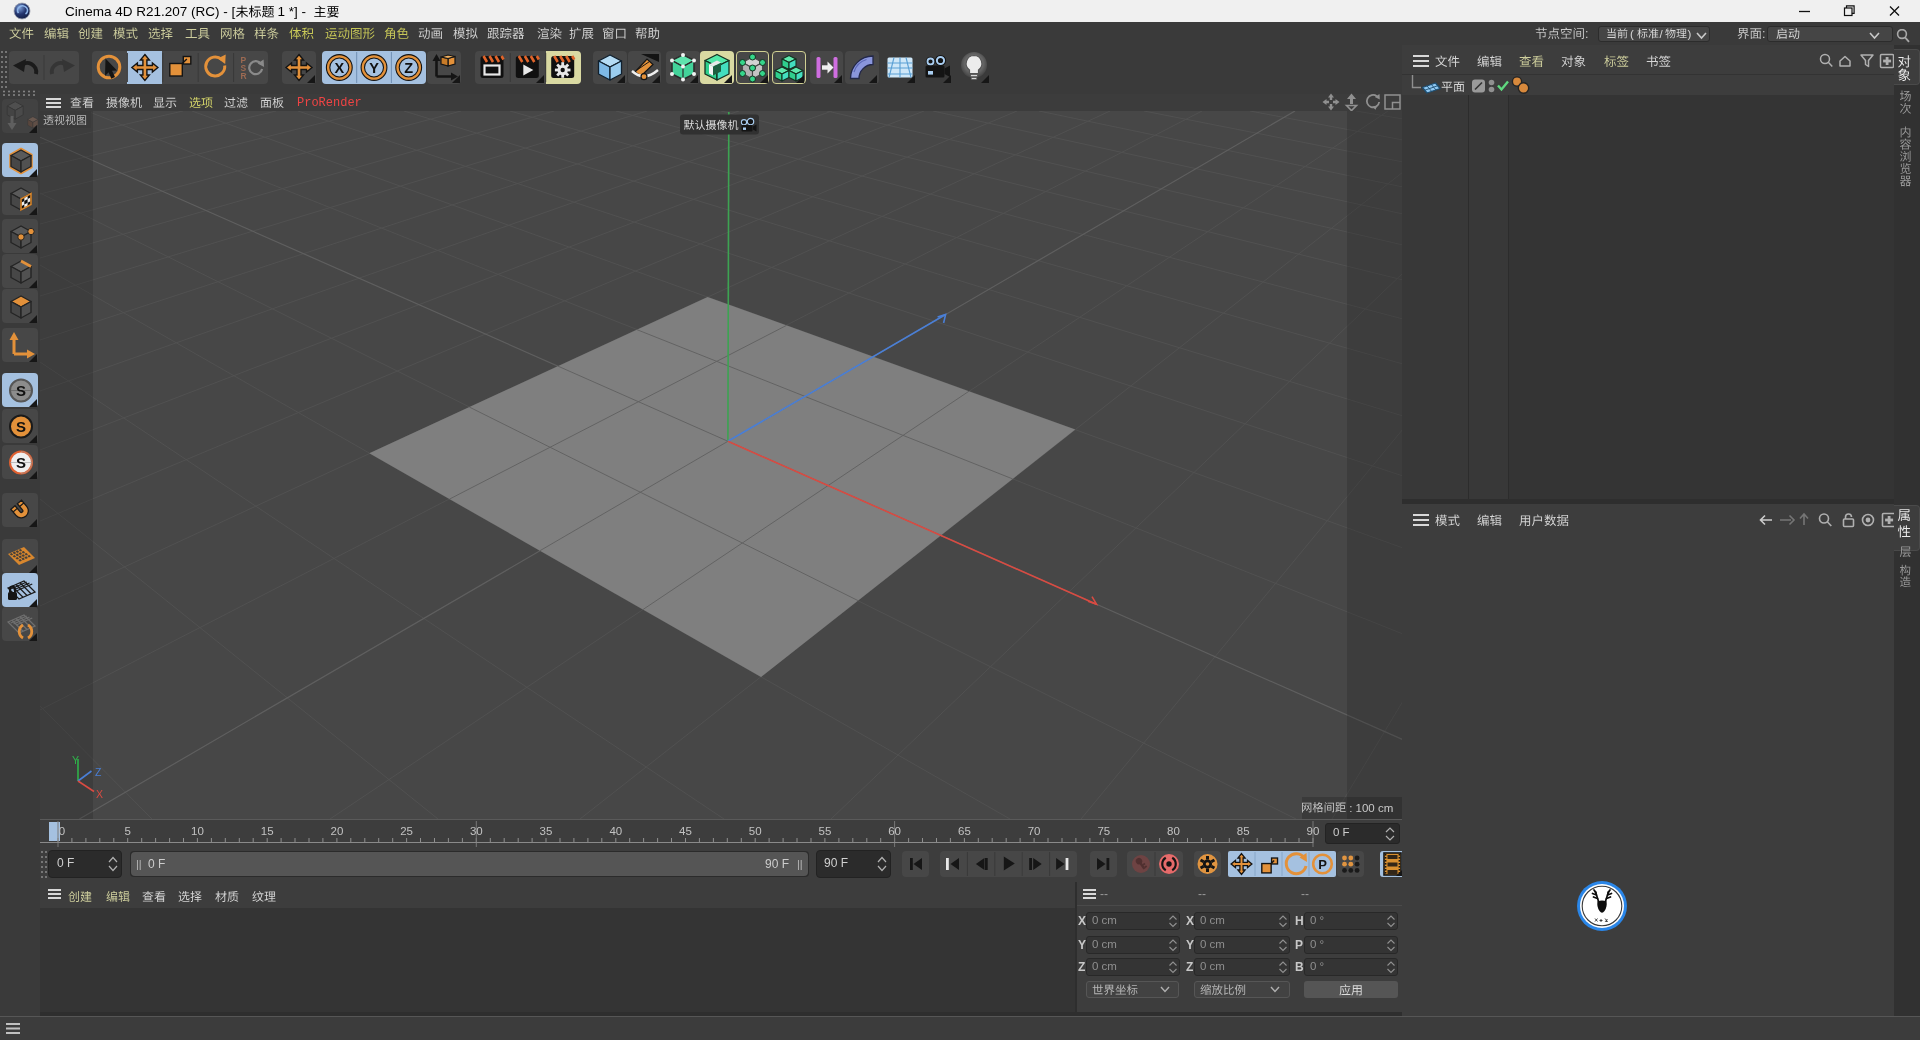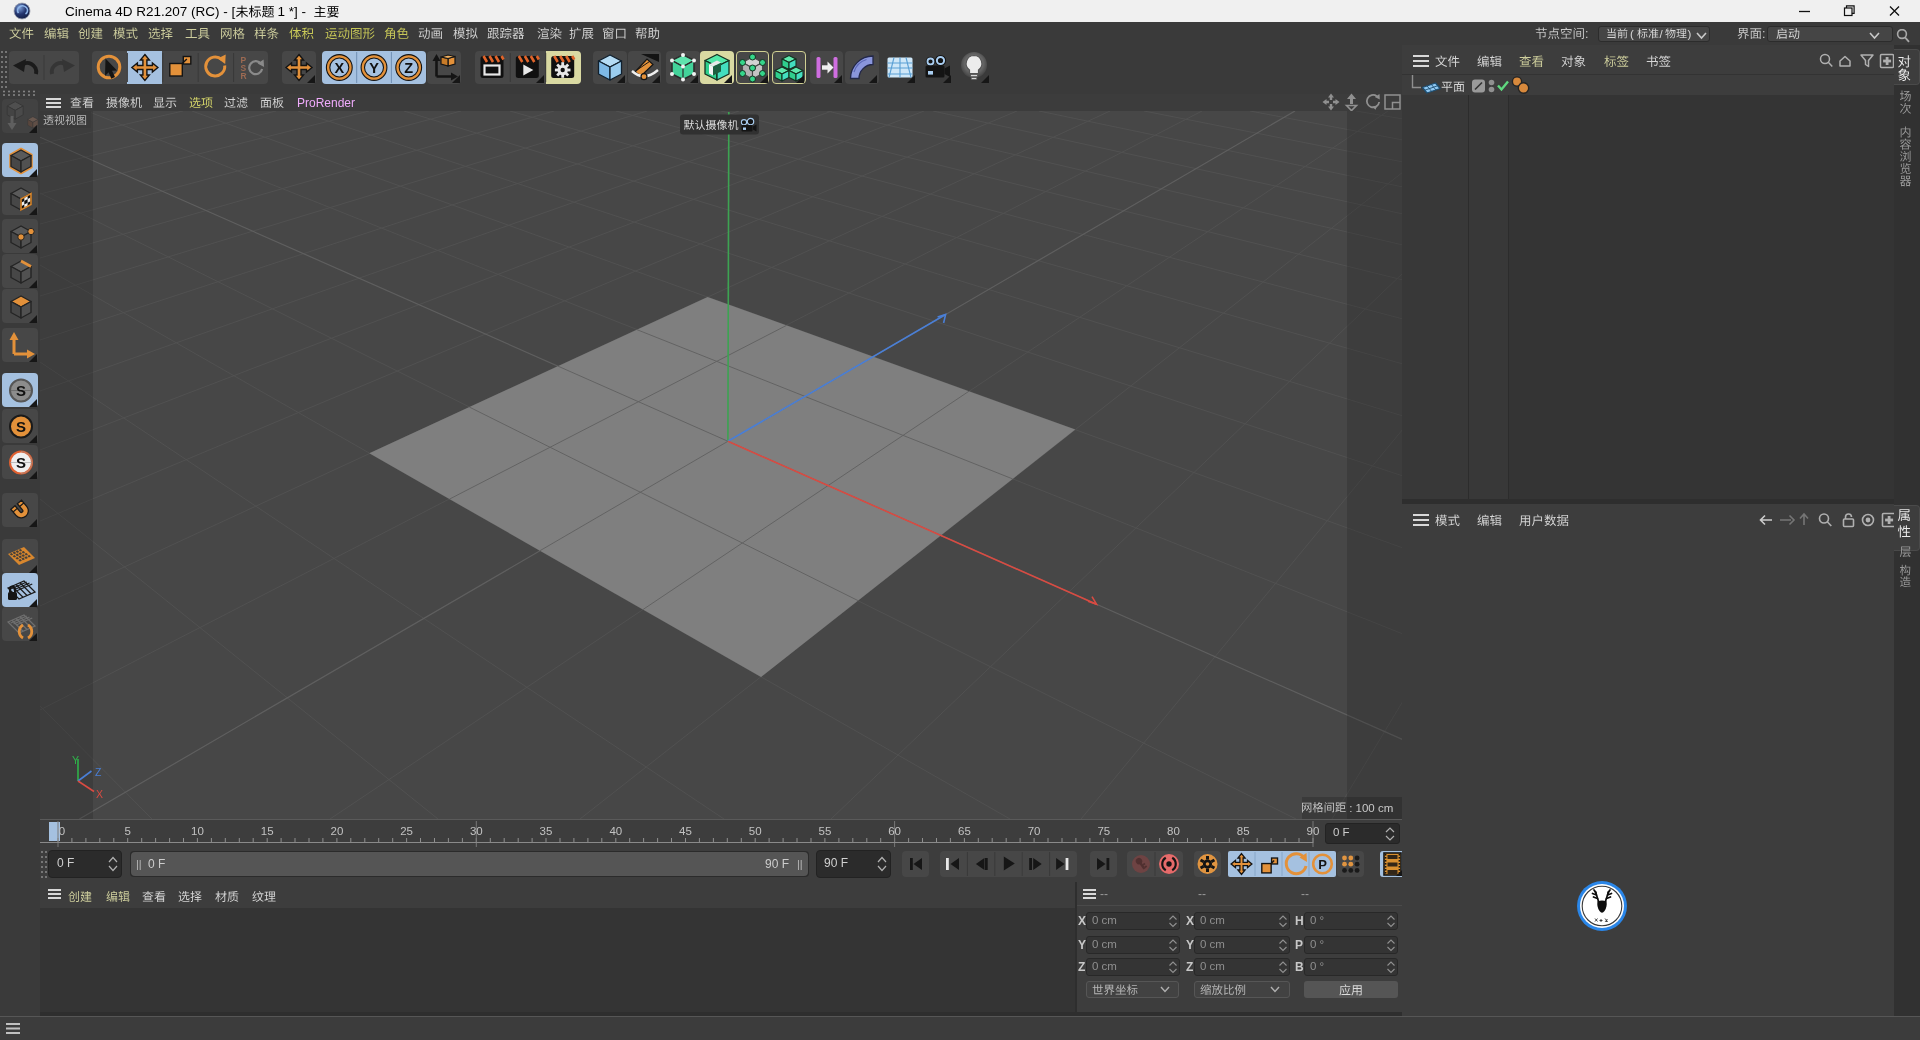--- a/index.html
+++ b/index.html
@@ -930,21 +930,21 @@
       <path d="M22.5 22 C22 18 20.5 16.5 19.5 11.5"></path>
       <path d="M21.5 18.5 L17.5 17M20.5 15 L16.5 13.5M20 13 L18 10"></path>
       <path d="M29.5 22 C30 18 31.5 16.5 32.5 11.5"></path>
       <path d="M30.5 18.5 L34.5 17M31.5 15 L35.5 13.5M32 13 L34 10"></path>
     </g>
     <path d="M21.5 21.5 Q26 19.5 30.5 21.5 Q31.5 26.5 28.5 31 Q26 34.5 23.5 31 Q20.5 26.5 21.5 21.5Z" fill="#0c0c0c"></path>
     <g stroke="#333" stroke-width="0.9" fill="none">
       <path d="M19 38.5l2.5 3M21.5 38.5l-2.5 3M23.5 40.5h3M25 39v3M29 38.5l2.5 3M31.5 39l-2.2 2.6M29.5 41.5h2"></path>
     </g>
   </svg>
-<div class="abs" style="left:297px;top:96px;font-size:12px;color:#f0abfc;font-weight:normal;white-space:nowrap;">ProRender</div>
+<div class="abs" style="left:297px;top:96px;font-size:12px;color:#ef4444;font-weight:normal;white-space:nowrap;font-family:Liberation Mono, monospace;">ProRender</div>
 <svg class="abs" style="left:0;top:0;pointer-events:none" width="1920" height="1040">
     <defs>
       <path id="g0" d="M115 -210V-169H33V-150H115V-107H16V-89H104C82 -56 44 -25 8 -10C13 -6 19 1 22 6C55 -11 90 -41 115 -74V20H134V-75C159 -42 194 -10 228 6C231 1 237 -6 242 -10C206 -25 168 -56 145 -89H236V-107H134V-150H218V-169H134V-210Z"></path>
       <path id="g1" d="M116 -191V-173H226V-191ZM195 -81C206 -56 218 -24 222 -4L239 -10C235 -30 223 -62 211 -86ZM123 -86C116 -59 105 -32 91 -14C95 -12 103 -7 106 -4C120 -24 132 -53 140 -82ZM106 -131V-114H159V-4C159 -1 158 -0 154 0C151 0 139 0 126 -0C129 6 132 14 132 19C150 19 161 18 168 16C176 12 178 6 178 -4V-114H239V-131ZM50 -210V-157H12V-140H46C38 -108 22 -72 6 -54C10 -49 14 -41 16 -36C29 -52 41 -78 50 -106V20H69V-111C78 -99 88 -83 92 -75L103 -90C98 -97 76 -124 69 -133V-140H102V-157H69V-210Z"></path>
       <path id="g2" d="M44 -154H95V-135H44ZM44 -186H95V-167H44ZM27 -200V-121H112V-200ZM174 -132C172 -68 167 -36 114 -19C118 -16 122 -10 124 -7C180 -26 188 -62 190 -132ZM182 -46C198 -35 218 -19 227 -8L238 -20C228 -30 209 -46 194 -56ZM31 -76C30 -39 25 -9 8 10C12 12 19 17 22 20C31 8 37 -7 41 -24C64 9 100 14 154 14H234C235 10 238 2 241 -2C226 -1 165 -1 154 -1C124 -1 99 -3 79 -11V-46H121V-61H79V-88H125V-102H12V-88H63V-20C56 -26 49 -34 44 -44C46 -54 46 -64 47 -74ZM135 -159V-54H151V-145H210V-55H227V-159H180C183 -166 186 -175 189 -183H239V-198H125V-183H170C168 -175 165 -166 162 -159Z"></path>
       <path id="g3" d="M94 -199C109 -188 126 -172 136 -160H26V-142H115V-87H37V-68H115V-7H14V12H237V-7H135V-68H214V-87H135V-142H224V-160H143L155 -169C145 -180 125 -198 109 -209Z"></path>
       <path id="g4" d="M168 -58C160 -44 148 -32 133 -23C115 -28 96 -32 78 -35C83 -42 89 -50 94 -58ZM30 -161V-96H96C93 -90 89 -82 84 -74H14V-58H73C64 -46 55 -34 46 -25C68 -21 88 -17 108 -12C84 -4 53 1 15 3C18 8 21 14 22 20C70 16 107 8 135 -6C167 3 194 12 215 20L231 6C211 -2 185 -10 156 -18C170 -28 181 -42 189 -58H237V-74H106C110 -81 113 -88 116 -94L105 -96H222V-161H162V-182H232V-199H17V-182H86V-161ZM103 -182H144V-161H103ZM48 -146H86V-112H48ZM103 -146H144V-112H103ZM162 -146H204V-112H162Z"></path>
       <path id="g5" d="M106 -206C113 -194 121 -177 124 -166L145 -173C142 -184 133 -200 125 -212ZM12 -166V-148H52C66 -110 86 -77 112 -50C84 -27 50 -10 9 2C13 6 19 15 21 20C62 6 97 -12 126 -36C154 -12 188 7 229 18C232 13 238 5 242 1C202 -9 168 -27 140 -50C165 -76 184 -108 199 -148H238V-166ZM126 -63C102 -87 84 -116 71 -148H178C165 -114 148 -86 126 -63Z"></path>
       <path id="g6" d="M79 -85V-67H151V20H170V-67H238V-85H170V-140H227V-159H170V-207H151V-159H118C121 -170 124 -182 126 -194L108 -198C102 -165 92 -132 77 -112C82 -110 90 -105 93 -102C100 -113 106 -126 112 -140H151V-85ZM67 -209C54 -171 32 -134 8 -109C11 -105 17 -95 19 -91C27 -99 34 -109 42 -120V20H60V-149C69 -167 78 -185 85 -204Z"></path>
       <path id="g7" d="M10 -14 14 4C35 -4 61 -15 86 -26L83 -41C56 -30 28 -20 10 -14ZM15 -106C19 -108 24 -109 51 -112C42 -96 33 -84 29 -79C22 -70 16 -63 11 -62C13 -58 16 -49 17 -46C22 -48 30 -51 85 -64C84 -68 83 -74 84 -79L42 -70C60 -94 77 -122 91 -149L76 -158C72 -148 66 -138 61 -129L33 -126C48 -148 62 -176 72 -204L54 -210C45 -180 28 -147 23 -138C18 -130 14 -124 10 -123C12 -118 14 -110 15 -106ZM156 -88V-50H135V-88ZM169 -88H186V-50H169ZM120 -103V18H135V-36H156V12H169V-36H186V12H199V-36H218V2C218 4 217 4 215 4C214 4 209 4 204 4C206 8 207 14 208 18C217 18 222 18 227 16C232 13 232 9 232 2V-103L218 -103ZM199 -88H218V-50H199ZM151 -206C155 -200 159 -190 162 -183H104V-129C104 -90 101 -35 78 5C82 7 90 12 93 16C116 -25 120 -84 121 -124H230V-183H182C179 -191 174 -203 169 -212ZM121 -167H212V-140H121Z"></path>

